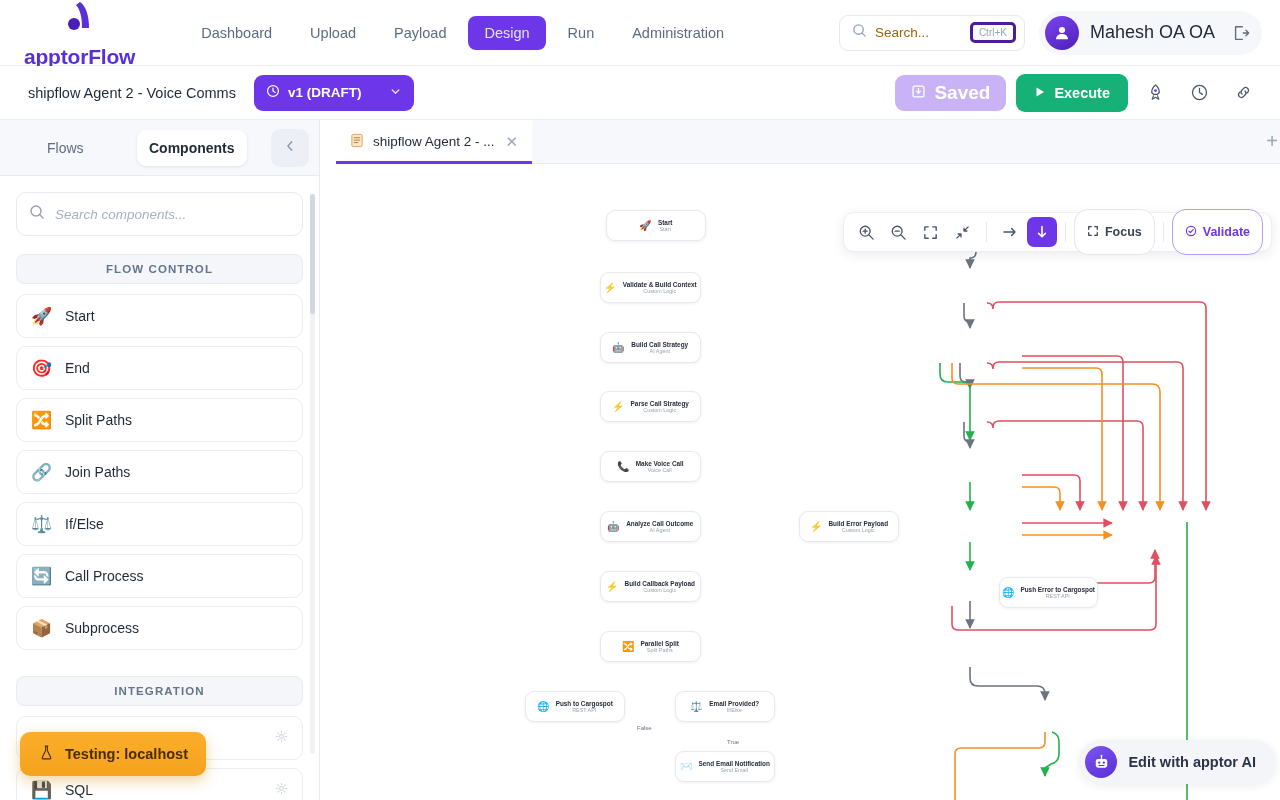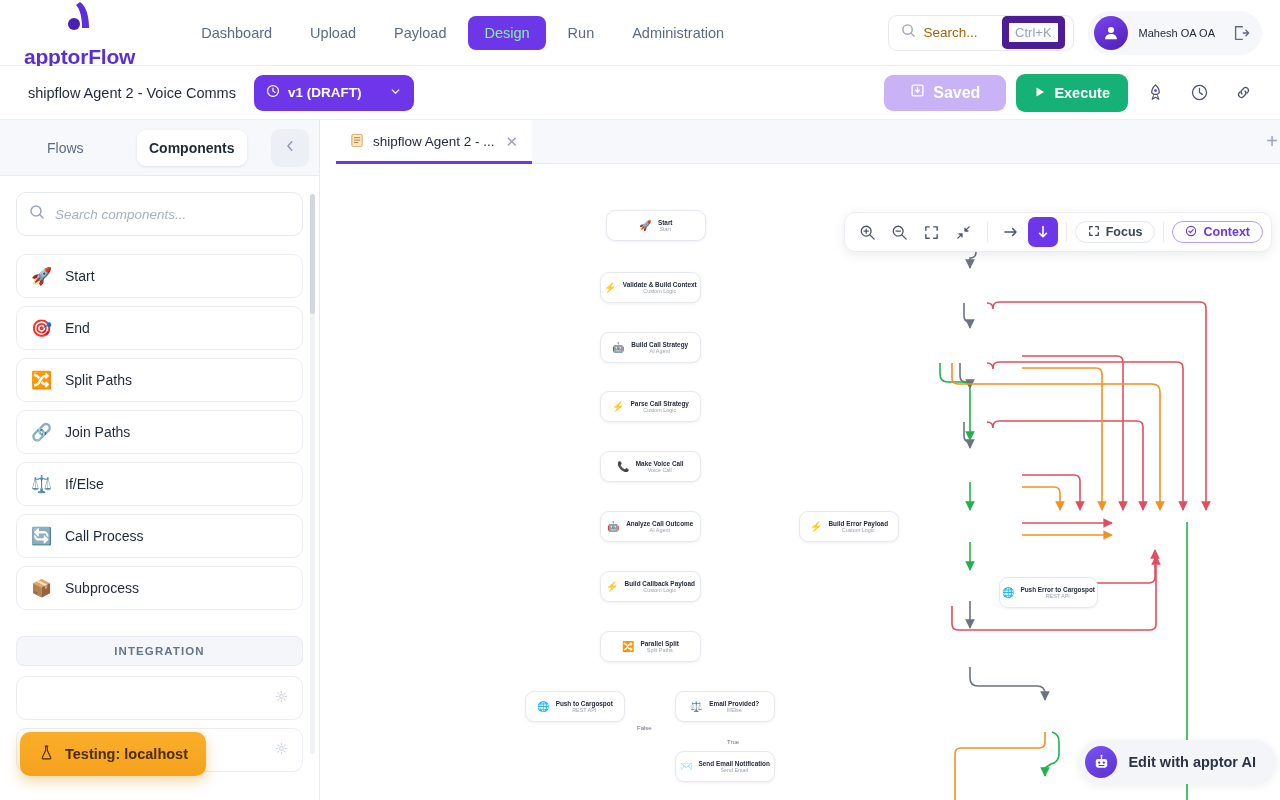--- a/index.html
+++ b/index.html
@@ -22,63 +22,63 @@
   .brand { display: flex; align-items: center; gap: 10px; margin-left: 24px; flex-direction: column; }
   .brand-logo { width: 38px; height: 38px; position: relative; }
   .brand-name {
     font-size: 21px; font-weight: bold; color: #5b2fd6; letter-spacing: -0.2px;
   }
   .nav-links { display: flex; align-items: center; gap: 6px; margin-left: 50px; }
   .nav-link {
     font-size: 14.5px; color: #5d6b82; padding: 9px 16px; border-radius: 8px;
     cursor: pointer; white-space: nowrap;
   }
-  .nav-link.active { background: #6d36e8; color: #86efac; font-weight: 500; }
+  .nav-link.active { background: #6d36e8; color: #e5e5e5; font-weight: 500; }
 
   .nav-right { margin-left: auto; display: flex; align-items: center; margin-right: 18px; gap: 0; }
   .searchbox {
     display: flex; align-items: center; gap: 8px;
     width: 186px; height: 36px; border: 1px solid #e6e9f0; border-radius: 9px;
     background: #fff; padding: 0 8px 0 12px; margin-right: 14px;
   }
   .searchbox .s-txt { font-size: 13.5px; color: #a16207; flex: 1; }
   .kbd {
-    font-size: 13px; color: #9aa4b6; border: 7px solid #4c1d95; border-radius: 5px;
+    font-size: 10px; color: #9aa4b6; border: 3px solid #4c1d95; border-radius: 5px;
     padding: 2px 6px; background: #fbfcfe;
   }
   .userchip {
     display: flex; align-items: center; gap: 11px;
     background: #f6f7fb; border-radius: 22px; padding: 5px 12px 5px 6px; height: 44px;
   }
   .avatar {
     width: 34px; height: 34px; border-radius: 50%;
     background: linear-gradient(150deg,#7b45f0,#4d1fb8);
     display: flex; align-items: center; justify-content: center;
   }
-  .username { font-size: 11px; color: #232b3a; font-weight: 500; white-space: nowrap; }
+  .username { font-size: 18px; color: #232b3a; font-weight: 500; white-space: nowrap; }
   .logout-ic { margin-left: 6px; display:flex; align-items:center; cursor: pointer; }
 
   
   .subheader {
     position: absolute; top: 66px; left: 0; width: 1280px; height: 54px;
     background: #ffffff; border-bottom: 1px solid #eceef3;
     display: flex; align-items: center; padding: 0 20px 0 28px;
   }
   .flow-title { font-size: 14.5px; color: #1f2937; font-weight: 500; white-space: nowrap; }
   .version-pill {
     margin-left: 18px; height: 36px; min-width: 160px;
     background: #6d36e8; color: #fff; border-radius: 9px;
     display: flex; align-items: center; gap: 8px; padding: 0 12px;
     font-size: 13.5px; font-weight: bold; cursor: pointer;
   }
   .version-pill .chev { margin-left: auto; opacity: .85; }
   .sub-right { margin-left: auto; display: flex; align-items: center; gap: 10px; }
   .btn-saved {
     background: #c9b3f6; color: #ffffff; border: none; border-radius: 9px;
-    height: 36px; padding: 0 26px; font-size: 16px; font-weight: bold;
+    height: 36px; padding: 0 16px; font-size: 19px; font-weight: bold;
     display: flex; align-items: center; gap: 8px; cursor: pointer;
     font-family: "Liberation Sans", sans-serif;
   }
   .btn-execute {
     background: #16b176; color: #fff; border: none; border-radius: 9px;
     height: 38px; padding: 0 18px; font-size: 14.5px; font-weight: bold;
     display: flex; align-items: center; gap: 8px; cursor: pointer;
     font-family: "Liberation Sans", sans-serif;
   }
   .hicon { width: 34px; height: 34px; display:flex; align-items:center; justify-content:center; cursor:pointer; }
@@ -164,21 +164,21 @@
   .cv-toolbar {
     position: absolute; right: 20px; top: 48px; height: 40px;
     background: #fff; border: 1px solid #eceef3; border-radius: 11px;
     box-shadow: 0 3px 12px rgba(30,40,70,.09);
     display: flex; align-items: center; gap: 2px; padding: 0 8px; z-index: 20;
   }
   .tb-ic { width: 30px; height: 30px; display:flex; align-items:center; justify-content:center; cursor:pointer; border-radius: 7px; }
   .tb-ic.active { background: #6d36e8; }
   .tb-div { width: 1px; height: 20px; background: #e6e9f0; margin: 0 6px; }
   .tb-btn {
-    height: 22px; border: 1px solid #e2e6ee; border-radius: 14px; background:#fff;
+    height: 46px; border: 1px solid #e2e6ee; border-radius: 14px; background:#fff;
     display: flex; align-items: center; gap: 6px; padding: 0 12px;
     font-size: 12.5px; font-weight: bold; color: #3a4454; cursor: pointer;
     font-family: "Liberation Sans", sans-serif;
   }
   .tb-btn.validate { border-color: #b99cf5; color: #6d36e8; }
 
   
   .node {
     position: absolute; background: #fff; border: 1px solid #e7e9ef; border-radius: 9px;
     box-shadow: 0 1px 3px rgba(30,40,70,.07);
@@ -337,20 +337,21 @@
       <div class="search-comp">
         <span>
           <svg width="16" height="16" viewBox="0 0 16 16">
               <circle cx="7" cy="7" r="5" fill="none" stroke="#9aa4b6" stroke-width="1.5"></circle>
               <path d="M10.8 10.8 L14 14" stroke="#9aa4b6" stroke-width="1.5" stroke-linecap="round"></path>
             </svg>
         </span>
         <span class="sc-txt">Search components...</span>
       </div>
 
+      <div class="group-header">FLOW CONTROL</div>
 
       <div class="comp-item">
         <span class="emoji">🚀</span>
         <span>Start</span>
       </div>
       <div class="comp-item">
         <span class="emoji">🎯</span>
         <span>End</span>
       </div>
       <div class="comp-item">
@@ -478,21 +479,21 @@
           <span>Focus</span>
         </button>
         <span class="tb-div"></span>
         <button class="tb-btn validate">
           <span>
             <svg width="12" height="12" viewBox="0 0 14 14">
                 <circle cx="7" cy="7" r="5.4" fill="none" stroke="#6d36e8" stroke-width="1.3"></circle>
                 <path d="M4.6 7.1 6.3 8.8 9.5 5.4" fill="none" stroke="#6d36e8" stroke-width="1.4" stroke-linecap="round" stroke-linejoin="round"></path>
               </svg>
           </span>
-          <span>Context</span>
+          <span>Validate</span>
         </button>
       </div>
 
       <svg width="960" height="636" style="position:absolute;left:0;top:0;z-index:5;">
         <defs>
           <marker id="ag" markerWidth="7" markerHeight="7" refX="5.4" refY="3" orient="auto">
               <path d="M0 0 L6 3 L0 6 Z" fill="#6b7280"></path>
             </marker>
           <marker id="agr" markerWidth="7" markerHeight="7" refX="5.4" refY="3" orient="auto">
               <path d="M0 0 L6 3 L0 6 Z" fill="#22b14c"></path>

